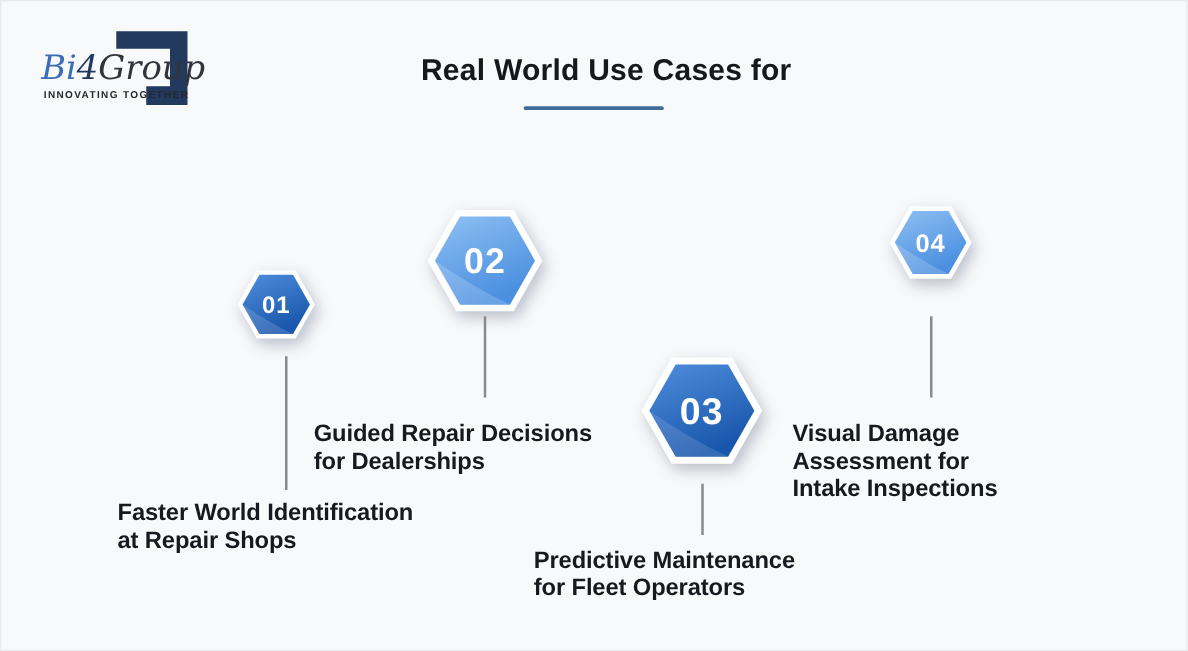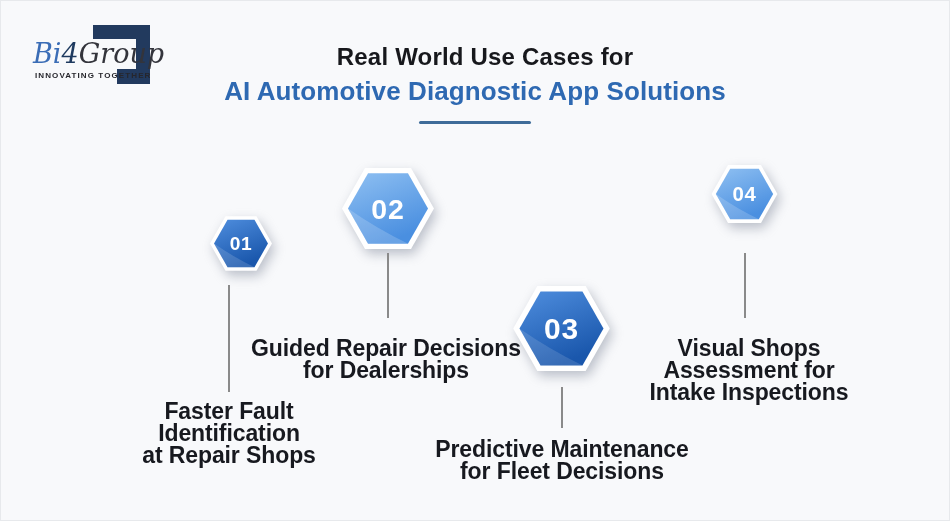--- a/index.html
+++ b/index.html
@@ -26,22 +26,22 @@
   .hex-node { position:absolute; }
   .hex-node svg { width:100%; height:100%; overflow:visible;
     filter:drop-shadow(3px 5px 6px rgba(110,120,140,.45)); }
   .hex-num { font-family:"Liberation Sans", sans-serif; font-weight:600; letter-spacing:1px; }
 
   
   .connector { position:absolute; width:1.5px; }
 
   
   .case-label {
-    position:absolute; text-align:center;
-    font-size:23px; font-weight:700; line-height:22px;
+    position:absolute; text-align:left;
+    font-size:19px; font-weight:700; line-height:22px;
     white-space:pre-line; letter-spacing:-.1px;
   }
 </style>
 </head>
 <body>
 
 <svg width="0" height="0" style="position:absolute">
   <defs>
     <linearGradient id="gradDark" x1="0" y1="0" x2="0.45" y2="1">
       <stop offset="0" stop-color="#4f8ede"></stop>
@@ -57,25 +57,24 @@
 <div class="logo">
   <svg viewBox="0 0 160 80">
     <path d="M72,6 H129 V65 H96 V50 H115 V20 H72 Z" fill="#223a5e"></path>
     <text x="12" y="44" font-size="27" font-style="italic" font-family="DejaVu Serif, serif"><tspan fill="#3b6db6">Bi</tspan><tspan fill="#1e3a5f">4</tspan><tspan fill="#33343b">Group</tspan></text>
     <text x="14" y="59" font-size="8" letter-spacing="1.1" font-family="Liberation Sans, sans-serif" font-weight="bold" fill="#26262c">INNOVATING TOGETHER</text>
   </svg>
 </div>
 
 <div class="title-block">
   <div class="title-line1" style="color: rgb(23, 24, 28); padding-left: 20px;">Real World Use Cases for</div>
-  <div class="title-line2" style="color: rgb(46, 105, 178);">AI Automotive Diagnostic App Solutions</div>
   <div class="title-divider" style="background: rgb(63, 108, 153);"></div>
 </div>
 
-<div class="hex-node" style="left:209px; top:215px; width:62px; height:55px;">
+<div class="hex-node" style="left:189px; top:215px; width:62px; height:55px;">
   <svg viewBox="0 0 100 88">
     <polygon points="0,44 25,0 75,0 100,44 75,88 25,88" fill="#ffffff"></polygon>
     <polygon points="6.5,44 28.3,5.7 71.7,5.7 93.5,44 71.7,82.3 28.3,82.3" fill="url(#gradDark)"></polygon>
     <path d="M6.5,44 L28.3,82.3 L72,82.3 Q38,66 6.5,44 Z" fill="#ffffff" opacity="0.15"></path>
     <text class="hex-num" x="50" y="55" font-size="31" text-anchor="middle" fill="#ffffff">01</text>
   </svg>
 </div>
 
 <div class="hex-node" style="left:341px; top:156px; width:92px; height:103px;">
   <svg viewBox="0 0 100 88">
@@ -102,21 +101,21 @@
     <path d="M6.5,44 L28.3,82.3 L72,82.3 Q38,66 6.5,44 Z" fill="#ffffff" opacity="0.18"></path>
     <text class="hex-num" x="50" y="55" font-size="31" text-anchor="middle" fill="#ffffff">04</text>
   </svg>
 </div>
 
 <div class="connector" style="left: 227px; top: 284px; height: 107px; background: rgb(138, 138, 138);"></div>
 <div class="connector" style="left: 386px; top: 252px; height: 65px; background: rgb(138, 138, 138);"></div>
 <div class="connector" style="left: 560px; top: 386px; height: 41px; background: rgb(138, 138, 138);"></div>
 <div class="connector" style="left: 743px; top: 252px; height: 65px; background: rgb(138, 138, 138);"></div>
 
-<div class="case-label" style="left: 93px; top: 399px; width: 270px; color: rgb(23, 25, 31);">Faster Fault Identification
+<div class="case-label" style="left: 93px; top: 399px; width: 270px; color: rgb(23, 25, 31);">Faster World Identification
 at Repair Shops</div>
 <div class="case-label" style="left: 250px; top: 336px; width: 270px; color: rgb(23, 25, 31);">Guided Repair Decisions
 for Dealerships</div>
 <div class="case-label" style="left: 426px; top: 437px; width: 270px; color: rgb(23, 25, 31);">Predictive Maintenance
-for Fleet Decisions</div>
-<div class="case-label" style="left: 633px; top: 336px; width: 230px; color: rgb(23, 25, 31);">Visual Shops
+for Fleet Operators</div>
+<div class="case-label" style="left: 633px; top: 336px; width: 230px; color: rgb(23, 25, 31);">Visual Damage
 Assessment for
 Intake Inspections</div>
 
 </body></html>

